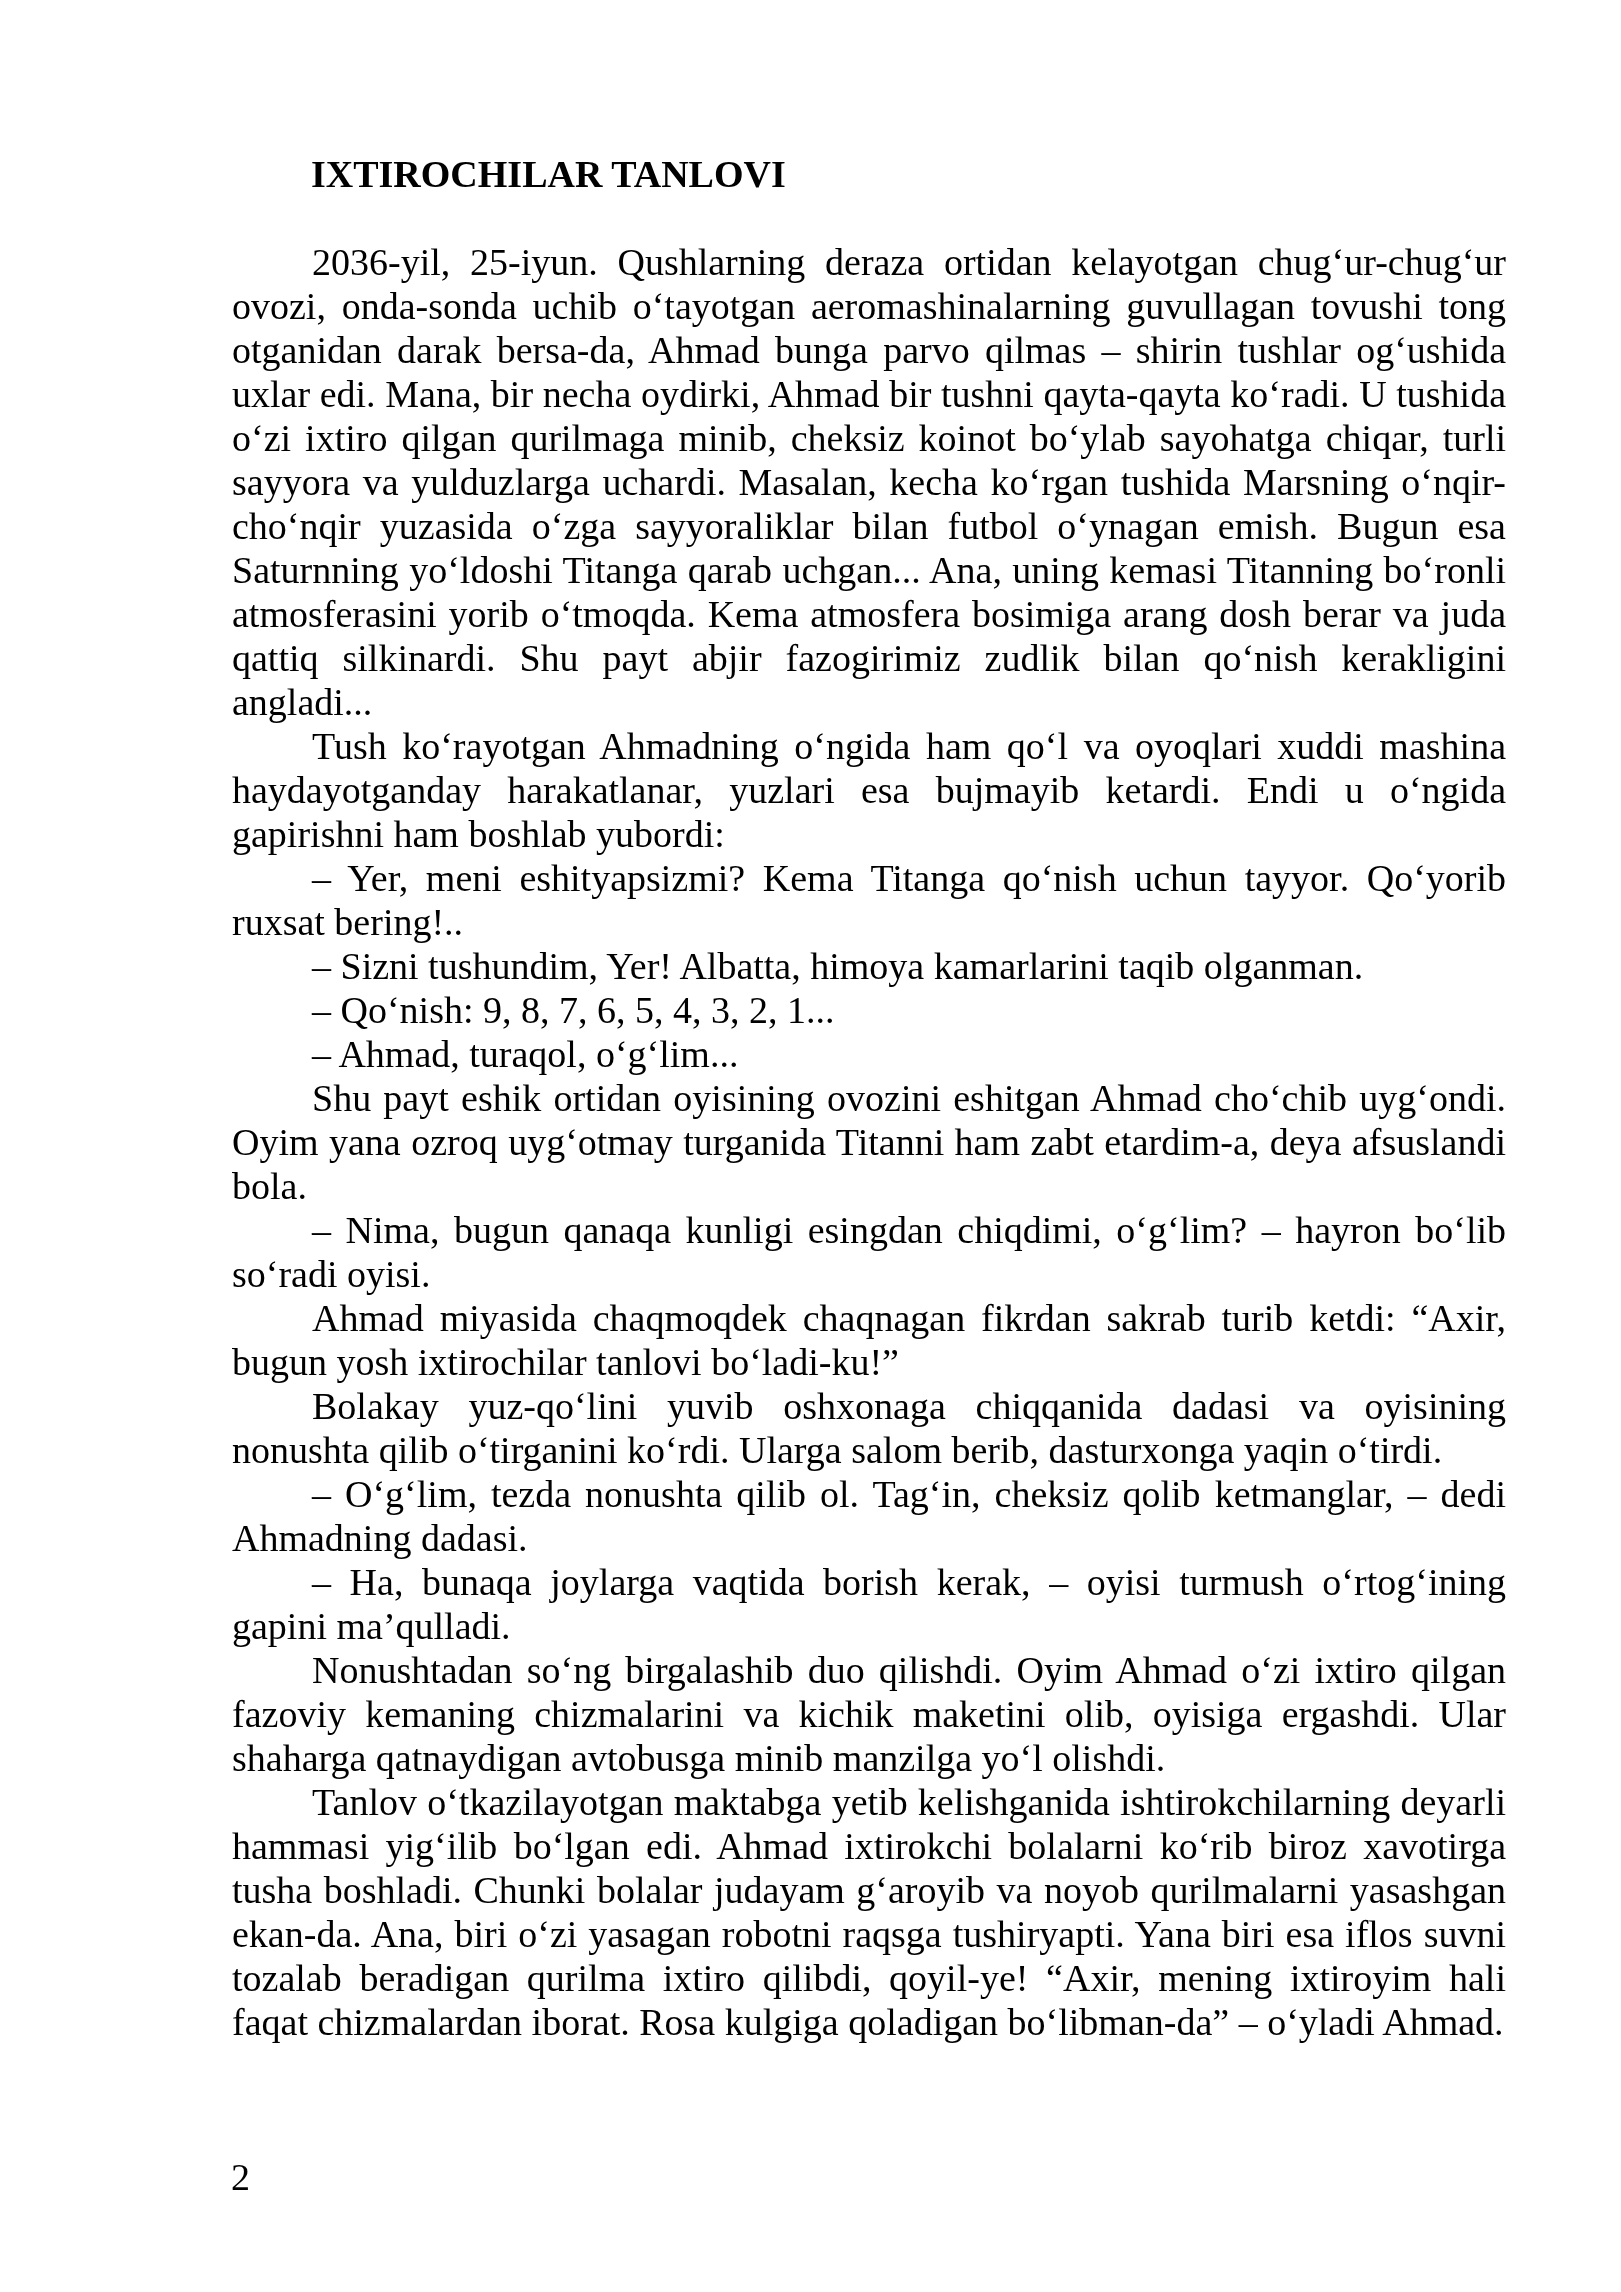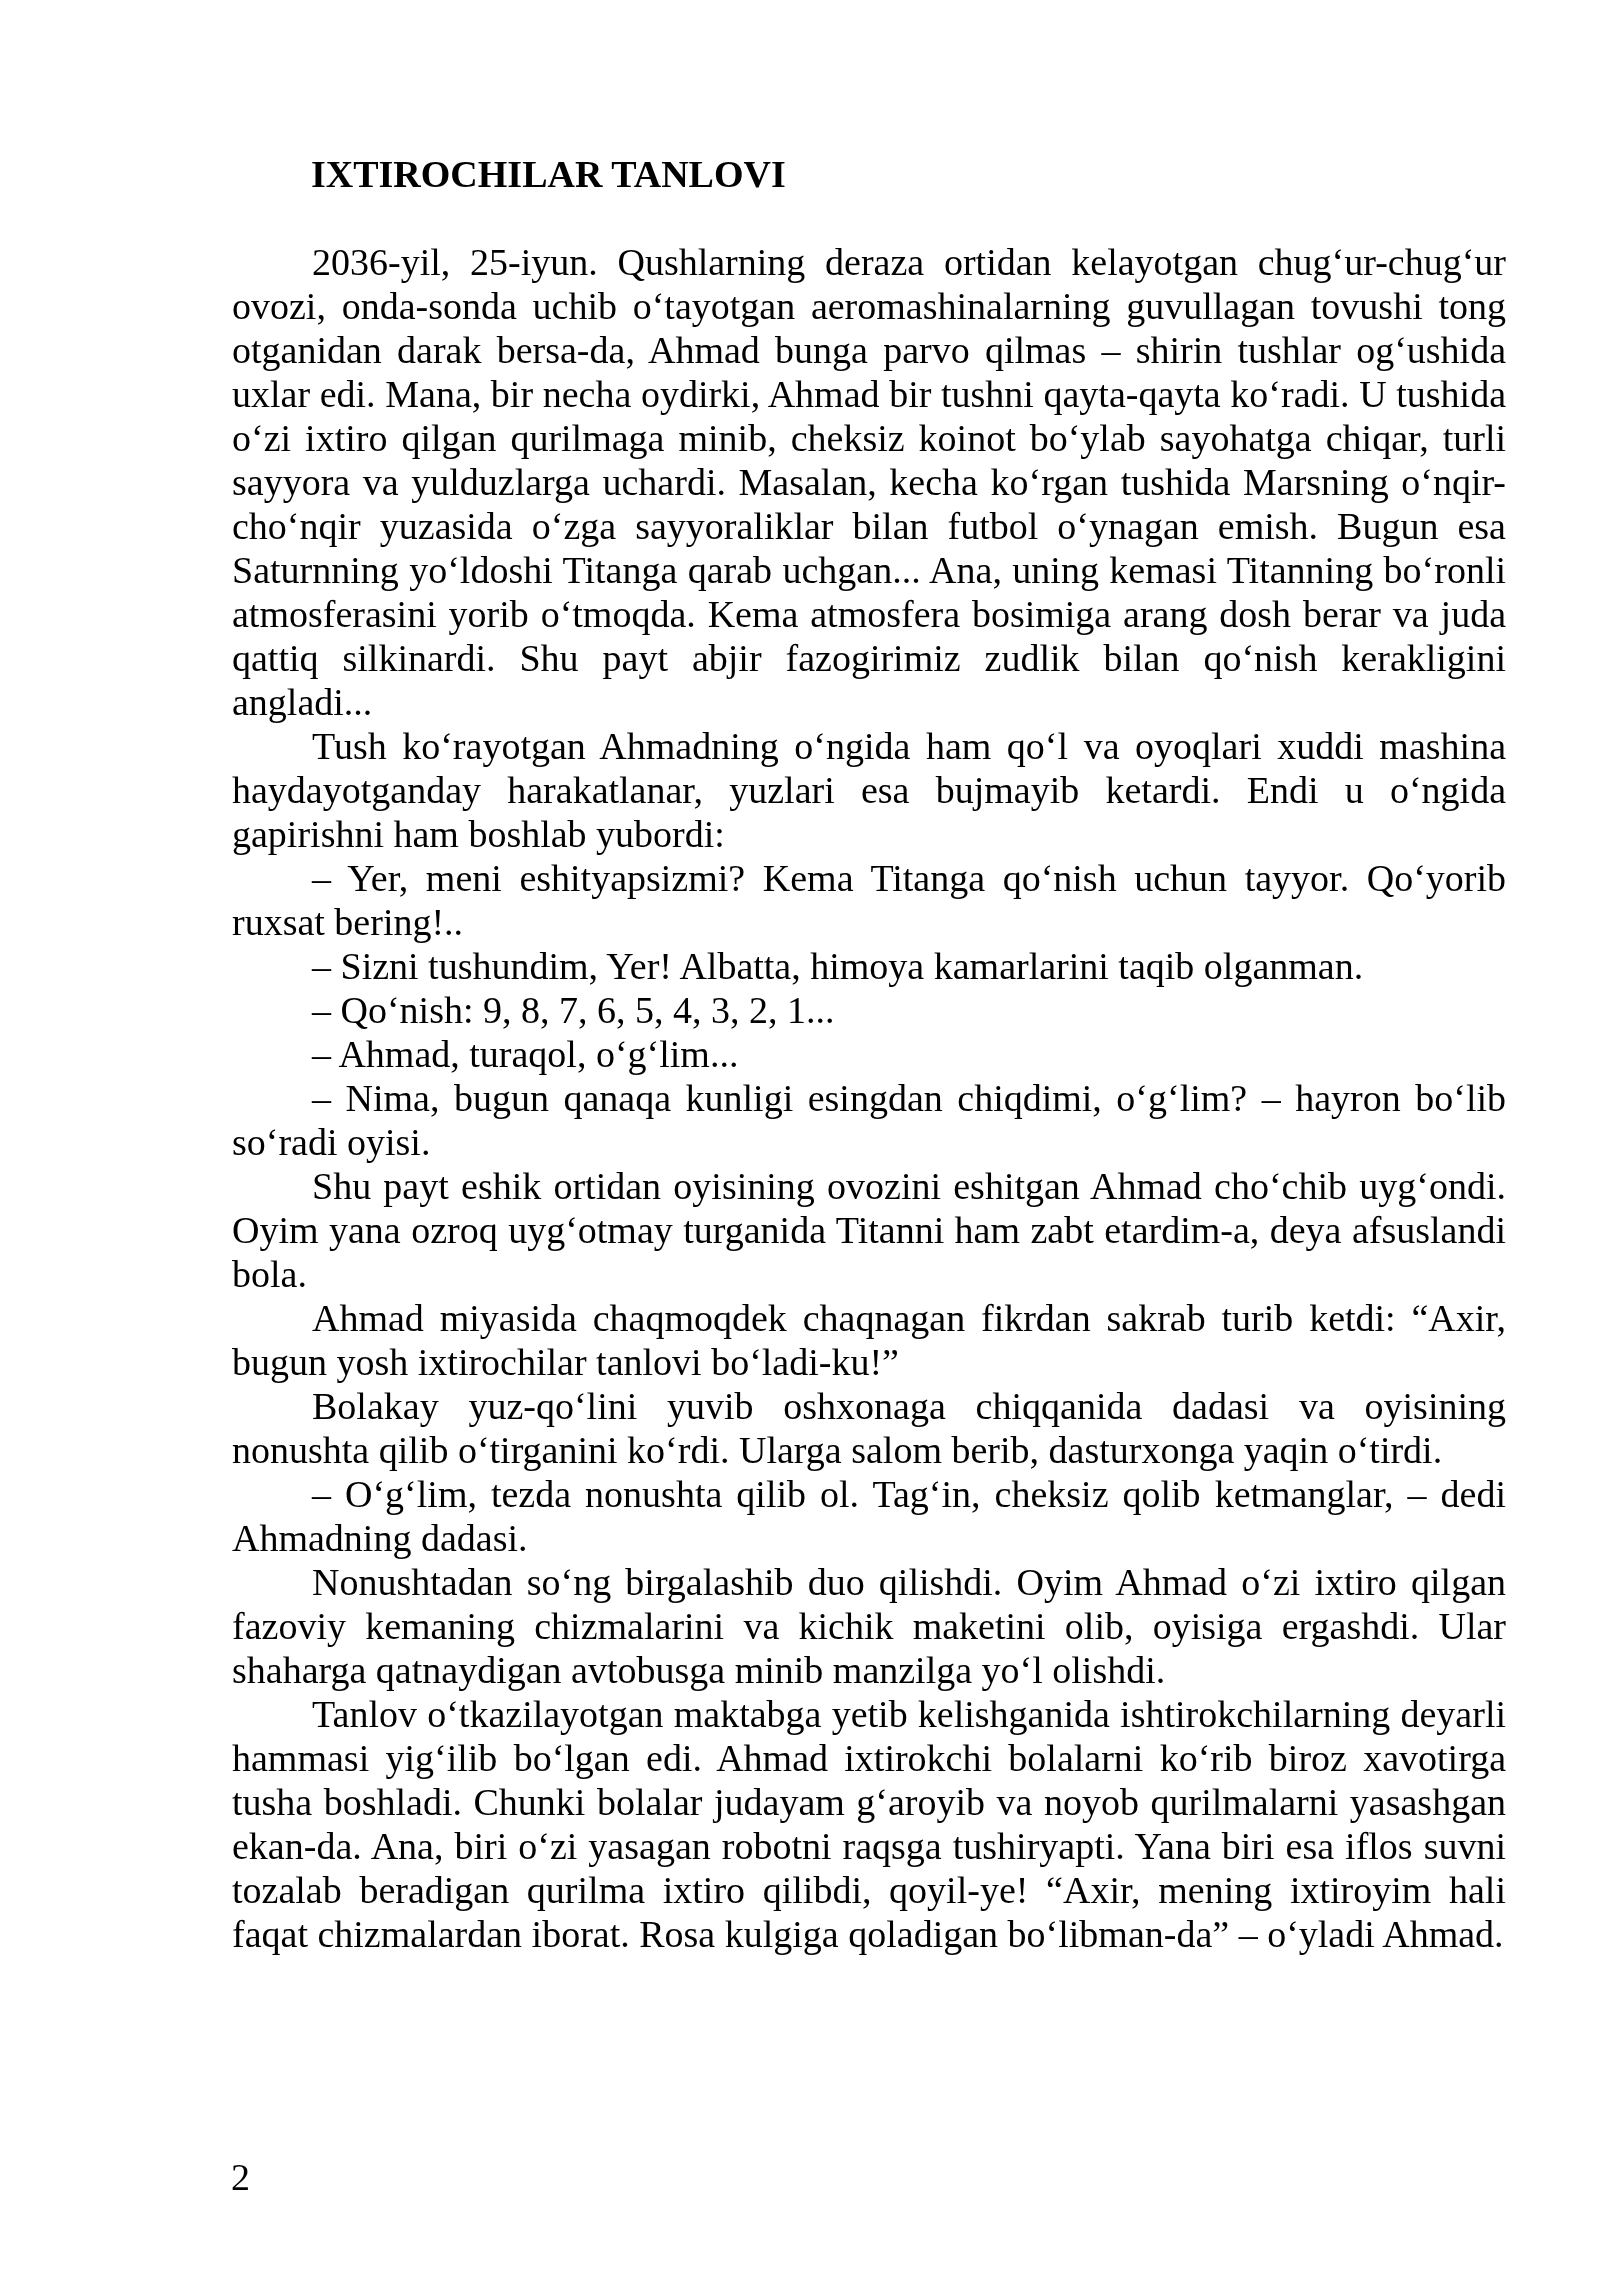--- a/index.html
+++ b/index.html
@@ -57,25 +57,26 @@
 
   <h1 class="title">IXTIROCHILAR TANLOVI</h1>
 
   <div class="body-text">
     <p class="para">2036-yil, 25-iyun. Qushlarning deraza ortidan kelayotgan chug‘ur-chug‘ur ovozi, onda-sonda uchib o‘tayotgan aeromashinalarning guvullagan tovushi tong otganidan darak bersa-da, Ahmad bunga parvo qilmas – shirin tushlar og‘ushida uxlar edi. Mana, bir necha oydirki, Ahmad bir tushni qayta-qayta ko‘radi. U tushida o‘zi ixtiro qilgan qurilmaga minib, cheksiz koinot bo‘ylab sayohatga chiqar, turli sayyora va yulduzlarga uchardi. Masalan, kecha ko‘rgan tushida Marsning o‘nqir-cho‘nqir yuzasida o‘zga sayyoraliklar bilan futbol o‘ynagan emish. Bugun esa Saturnning yo‘ldoshi Titanga qarab uchgan... Ana, uning kemasi Titanning bo‘ronli atmosferasini yorib o‘tmoqda. Kema atmosfera bosimiga arang dosh berar va juda qattiq silkinardi. Shu payt abjir fazogirimiz zudlik bilan qo‘nish kerakligini angladi...</p>
     <p class="para">Tush ko‘rayotgan Ahmadning o‘ngida ham qo‘l va oyoqlari xuddi mashina haydayotganday harakatlanar, yuzlari esa bujmayib ketardi. Endi u o‘ngida gapirishni ham boshlab yubordi:</p>
     <p class="para">– Yer, meni eshityapsizmi? Kema Titanga qo‘nish uchun tayyor. Qo‘yorib ruxsat bering!..</p>
     <p class="para">– Sizni tushundim, Yer! Albatta, himoya kamarlarini taqib olganman.</p>
     <p class="para">– Qo‘nish: 9, 8, 7, 6, 5, 4, 3, 2, 1...</p>
     <p class="para">– Ahmad, turaqol, o‘g‘lim...</p>
+    <p class="para">Shu payt eshik ortidan oyisining ovozini eshitgan Ahmad cho‘chib uyg‘ondi. Oyim yana ozroq uyg‘otmay turganida Titanni ham zabt etardim-a, deya afsuslandi bola.</p>
     <p class="para">– Nima, bugun qanaqa kunligi esingdan chiqdimi, o‘g‘lim? – hayron bo‘lib so‘radi oyisi.</p>
-    <p class="para">Shu payt eshik ortidan oyisining ovozini eshitgan Ahmad cho‘chib uyg‘ondi. Oyim yana ozroq uyg‘otmay turganida Titanni ham zabt etardim-a, deya afsuslandi bola.</p>
     <p class="para">Ahmad miyasida chaqmoqdek chaqnagan fikrdan sakrab turib ketdi: “Axir, bugun yosh ixtirochilar tanlovi bo‘ladi-ku!”</p>
     <p class="para">Bolakay yuz-qo‘lini yuvib oshxonaga chiqqanida dadasi va oyisining nonushta qilib o‘tirganini ko‘rdi. Ularga salom berib, dasturxonga yaqin o‘tirdi.</p>
     <p class="para">– O‘g‘lim, tezda nonushta qilib ol. Tag‘in, cheksiz qolib ketmanglar, – dedi Ahmadning dadasi.</p>
+    <p class="para">– Ha, bunaqa joylarga vaqtida borish kerak, – oyisi turmush o‘rtog‘ining gapini ma’qulladi.</p>
     <p class="para">Nonushtadan so‘ng birgalashib duo qilishdi. Oyim Ahmad o‘zi ixtiro qilgan fazoviy kemaning chizmalarini va kichik maketini olib, oyisiga ergashdi. Ular shaharga qatnaydigan avtobusga minib manzilga yo‘l olishdi.</p>
     <p class="para">Tanlov o‘tkazilayotgan maktabga yetib kelishganida ishtirokchilarning deyarli hammasi yig‘ilib bo‘lgan edi. Ahmad ixtirokchi bolalarni ko‘rib biroz xavotirga tusha boshladi. Chunki bolalar judayam g‘aroyib va noyob qurilmalarni yasashgan ekan-da. Ana, biri o‘zi yasagan robotni raqsga tushiryapti. Yana biri esa iflos suvni tozalab beradigan qurilma ixtiro qilibdi, qoyil-ye! “Axir, mening ixtiroyim hali faqat chizmalardan iborat. Rosa kulgiga qoladigan bo‘libman-da” – o‘yladi Ahmad.</p>
   </div>
 
   <div class="page-number">2</div>
 
 </div>
 
 
 </body></html>

